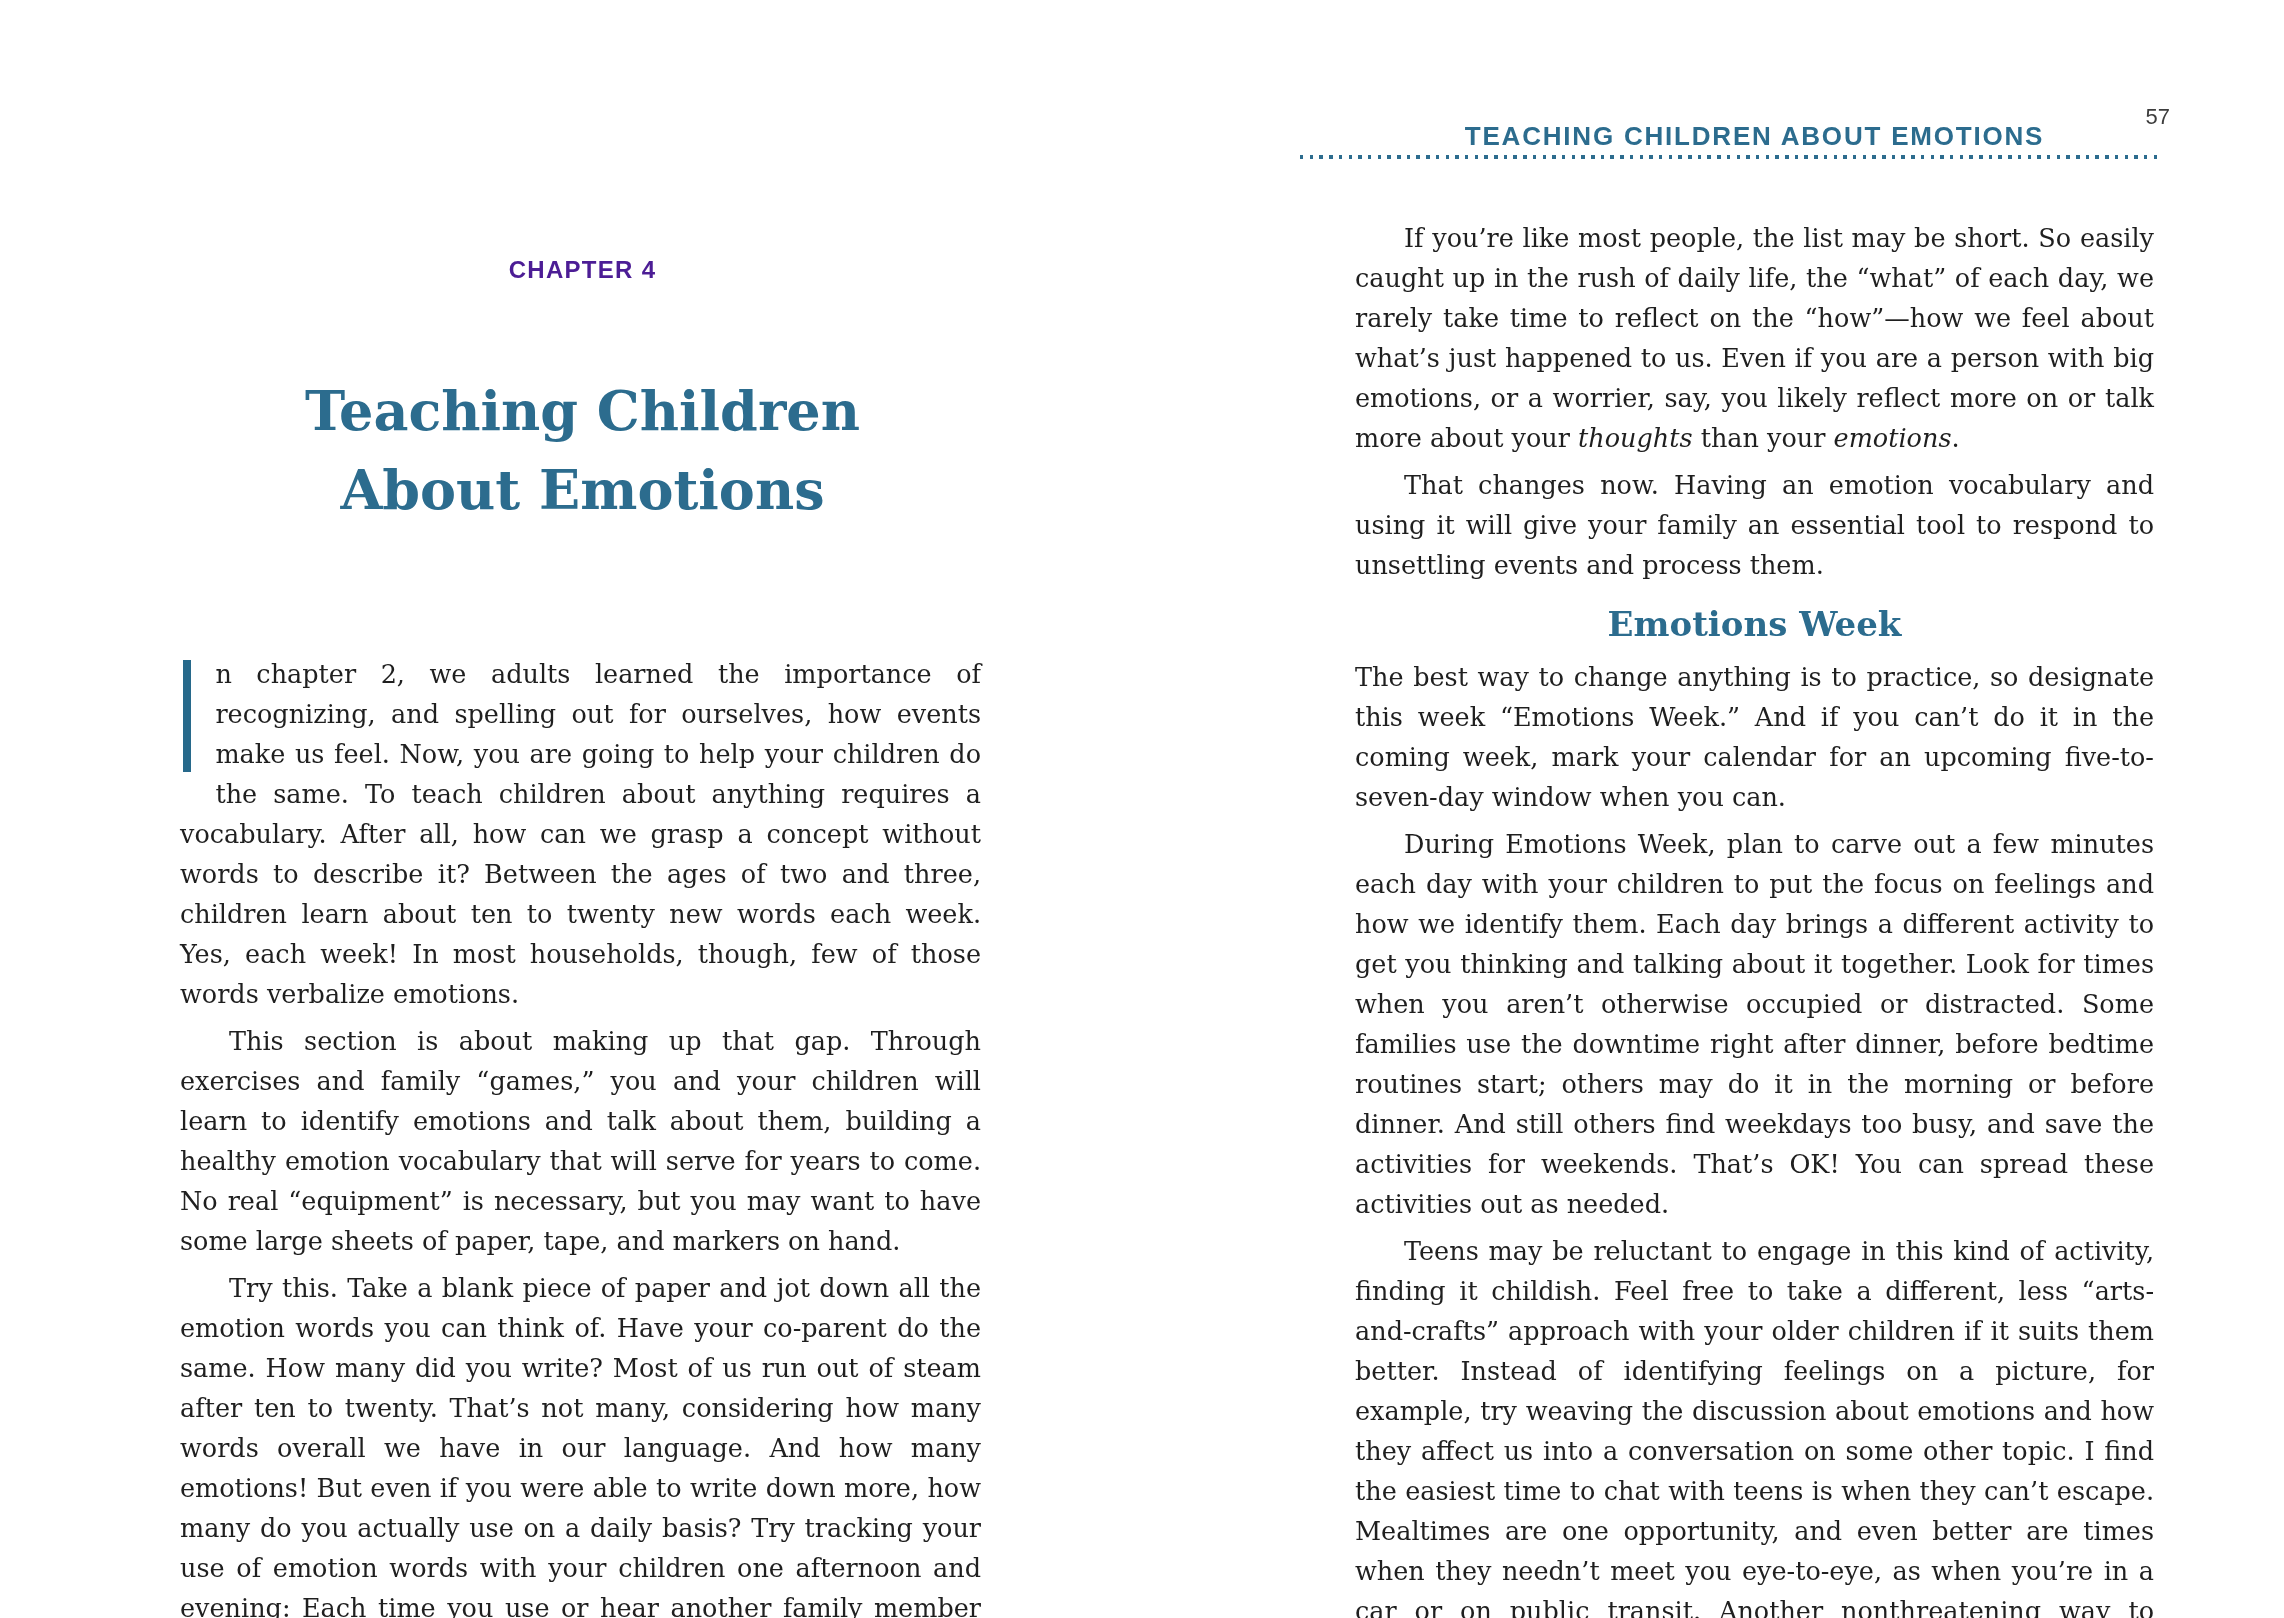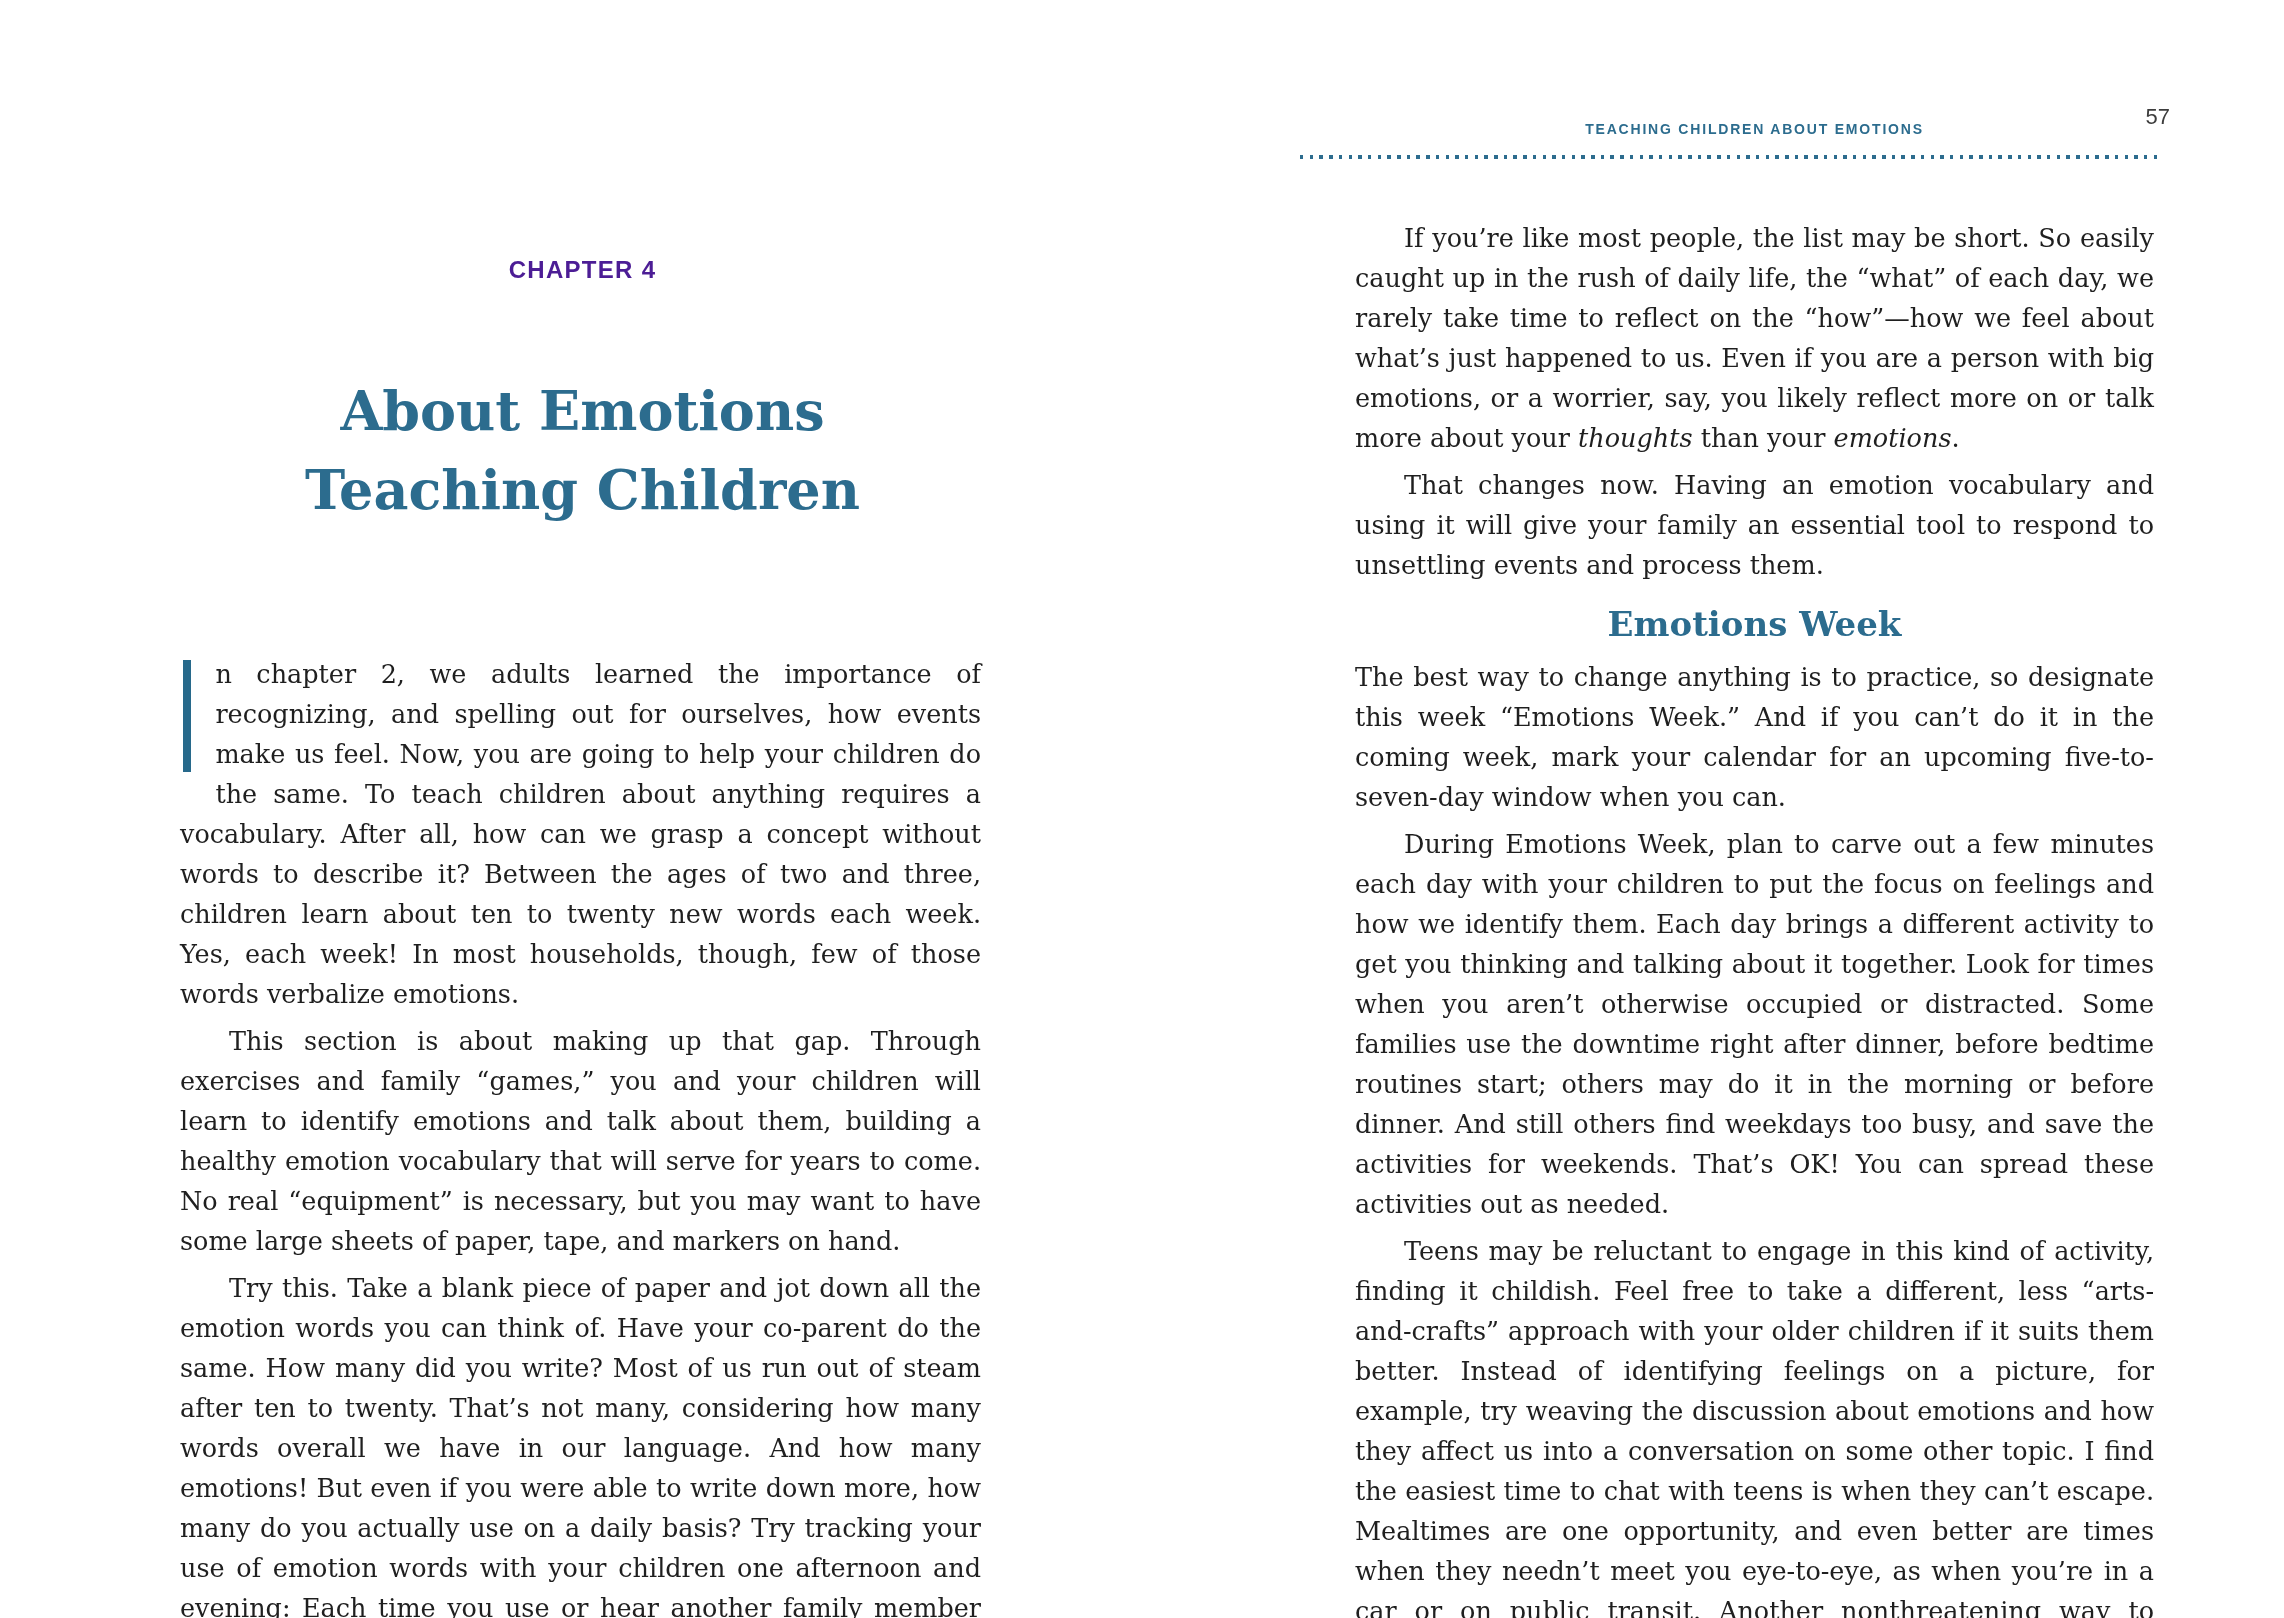--- a/index.html
+++ b/index.html
@@ -40,21 +40,21 @@
     width:8.8px;height:112px;
     background:#27698b;
     margin:6.1px 24px 2.6px 2.6px;
   }
   .dropcap .sr{font-size:0;line-height:0;color:transparent;}
   
   .running-header{
     position:absolute;left:1348px;top:121px;width:813px;
     text-align:center;
     font-family:"Liberation Sans", sans-serif;
-    font-size:14px;font-weight:600;letter-spacing:1.8px;
+    font-size:26px;font-weight:600;letter-spacing:1.8px;
     color:#2c6c8e;
   }
   .page-number{
     position:absolute;top:104px;left:2130px;width:40px;
     text-align:right;
     font-family:"Liberation Sans", sans-serif;
     font-size:22px;font-weight:400;color:#3d3d3d;
   }
   .dotted-rule{
     position:absolute;left:1300px;top:155px;width:863px;height:3.5px;
@@ -70,22 +70,22 @@
 </style>
 </head>
 <body>
 
 <div id="canvas">
 
   <div>
     <div class="chapter-label">CHAPTER 4</div>
 
     <div class="chapter-title">
+      <div>Teaching Children</div>
       <div>About Emotions</div>
-      <div>Teaching Children</div>
     </div>
 
     <div id="left-body" class="body-col">
         <p><span class="dropcap"><span class="sr">I</span></span><span>n chapter 2, we adults learned the importance of recognizing, and spelling out for ourselves, how events make us feel. Now, you are going to help your children do the same. To teach children about anything requires a vocabulary. After all, how can we grasp a concept without words to describe it? Between the ages of two and three, children learn about ten to twenty new words each week. Yes, each week! In most households, though, few of those words verbalize emotions.</span></p>
         <p class="indent"><span>This section is about making up that gap. Through exercises and family “games,” you and your children will learn to identify emotions and talk about them, building a healthy emotion vocabulary that will serve for years to come. No real “equipment” is necessary, but you may want to have some large sheets of paper, tape, and markers on hand.</span></p>
         <p class="indent"><span>Try this. Take a blank piece of paper and jot down all the emotion words you can think of. Have your co-parent do the same. How many did you write? Most of us run out of steam after ten to twenty. That’s not many, considering how many words overall we have in our language. And how many emotions! But even if you were able to write down more, how many do you actually use on a daily basis? Try tracking your use of emotion words with your children one afternoon and evening: Each time you use or hear another family member use an emotion word, scratch a mark on a piece of paper. Better still, list the words used.</span></p>
       </div>
   </div>
 
   <div>

